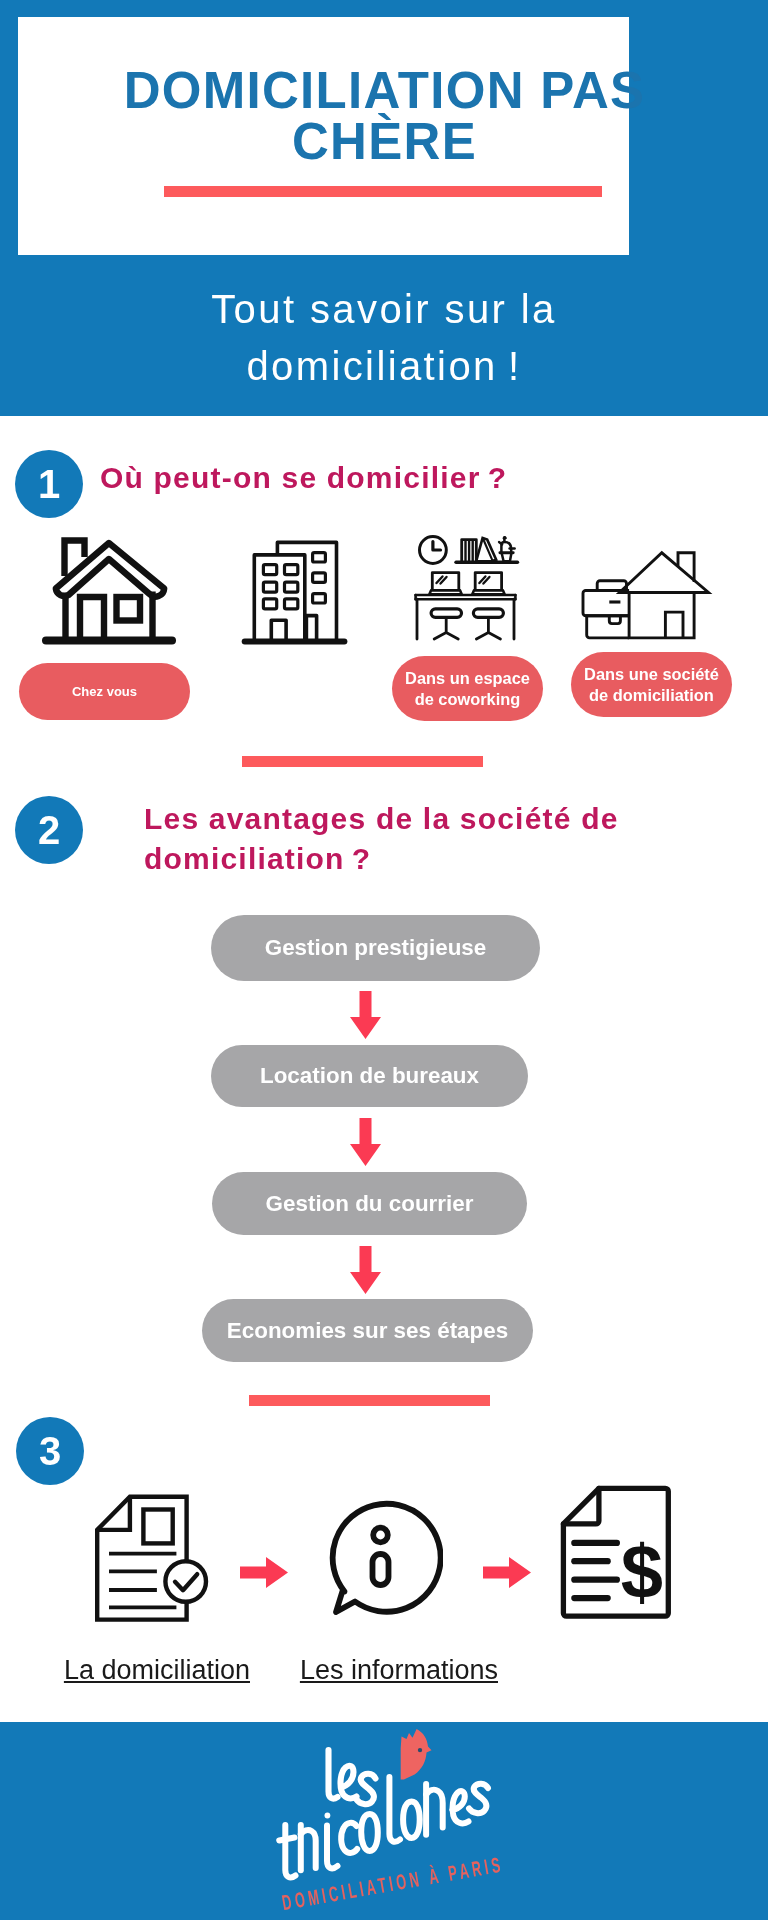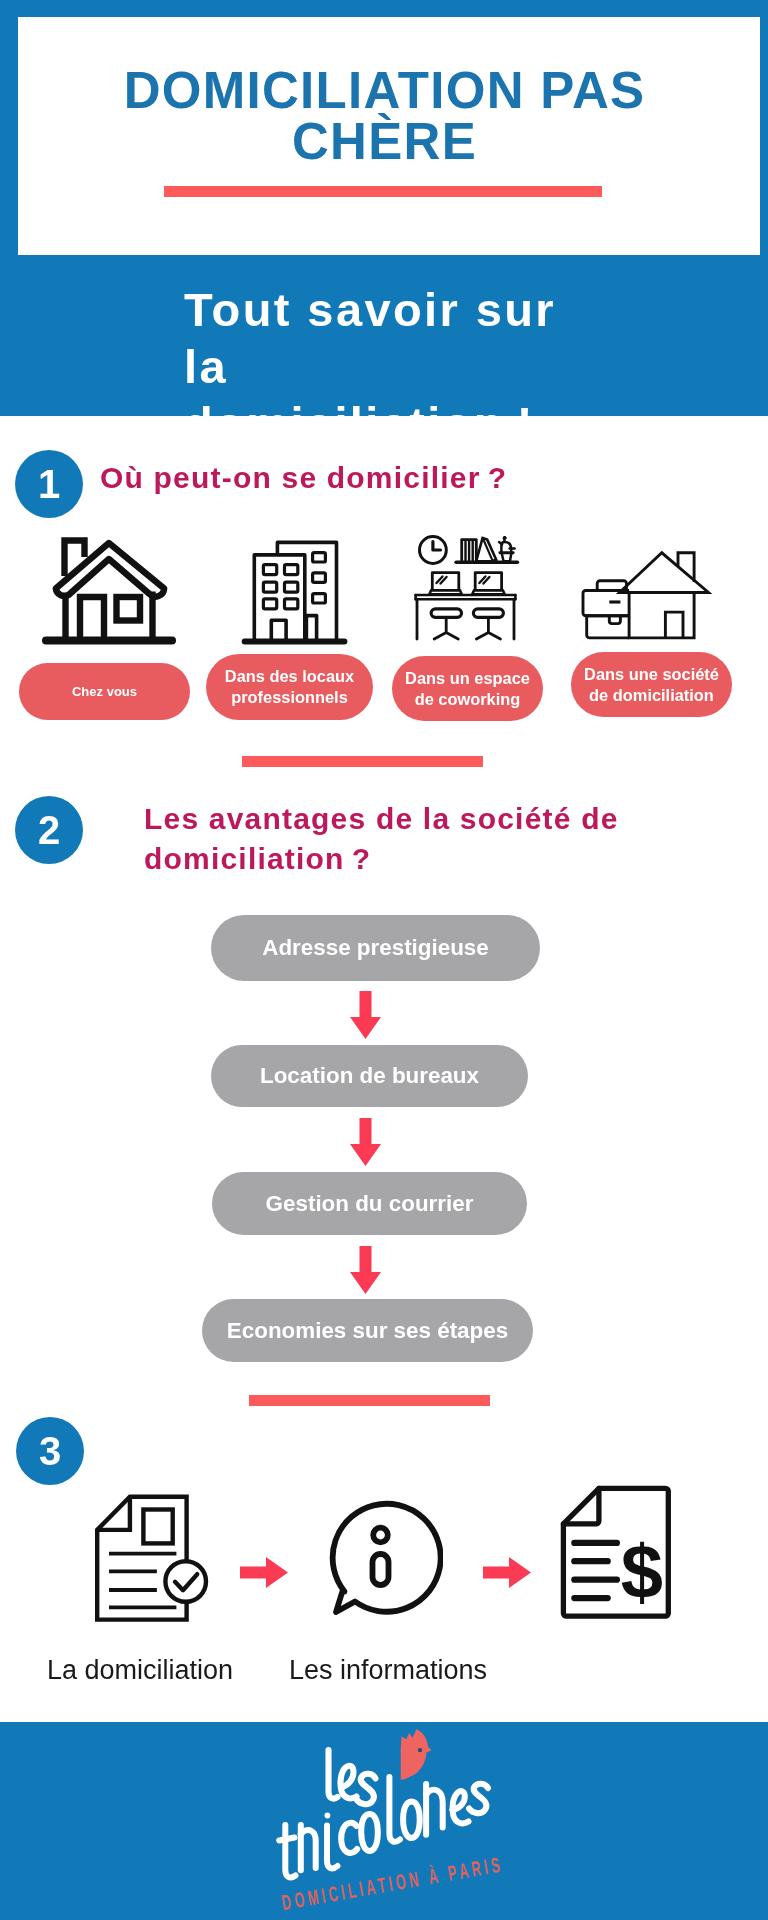--- a/index.html
+++ b/index.html
@@ -2,26 +2,26 @@
 <html><head>
 <meta charset="utf-8">
 <style>
   html,body{margin:0;padding:0;}
   body{width:768px;height:1920px;background:#ffffff;
        font-family:"Liberation Sans",sans-serif;overflow:hidden;}
   .page{position:relative;width:768px;height:1920px;overflow:hidden;}
 
   
   .header{position:absolute;left:0;top:0;width:768px;height:416px;background:#1279b8;}
-  .title-card{position:absolute;left:18px;top:17px;width:742px;height:238px;background:#fff;}
+  .title-card{position:absolute;left:18px;top:17px;width:611px;height:238px;background:#fff;}
   .title{position:absolute;left:80px;top:49px;width:573px;text-align:center;
          color:#1b74ae;font-weight:700;font-size:51px;line-height:50.5px;letter-spacing:1.3px;}
   .title-rule{position:absolute;left:146px;top:169px;width:438px;height:11px;background:#fd5a5c;}
-  .subtitle{position:absolute;left:184px;top:281px;width:400px;
-            color:#fff;font-weight:700;font-size:47px;line-height:57px;letter-spacing:2.4px;}
+  .subtitle{position:absolute;left:184px;top:281px;width:400px;text-align:center;
+            color:#fff;font-weight:400;font-size:40px;line-height:57px;letter-spacing:2.4px;}
 
   
   .sec-num{position:absolute;width:68px;height:68px;border-radius:50%;
            background:#1279b8;color:#fff;font-weight:700;font-size:40px;
            display:flex;align-items:center;justify-content:center;line-height:1;}
   .sec-head{position:absolute;color:#be185d;font-weight:700;font-size:30px;
             line-height:40px;letter-spacing:1.2px;}
 
   
   .icon-row{position:absolute;left:0;top:535px;width:768px;height:116px;}
@@ -36,21 +36,21 @@
 
   
   .pill{position:absolute;background:#a6a6a8;color:#fff;font-weight:700;
         font-size:22.4px;border-radius:40px;display:flex;align-items:center;
         justify-content:center;text-align:center;letter-spacing:0px;}
   .darrow{position:absolute;}
 
   
   .step{position:absolute;}
   .step-lbl{position:absolute;color:#1a1a1a;font-weight:400;font-size:27px;
-            text-align:center;line-height:30px;}
+            text-align:right;line-height:30px;text-decoration:underline;}
   .rarrow{position:absolute;}
 
   
   .footer{position:absolute;left:0;top:1722px;width:768px;height:198px;background:#1279b8;}
 </style>
 </head>
 <body>
 
 <div class="page">
 
@@ -175,40 +175,36 @@
         <path d="M34.3 67 L45.4 67" stroke-width="3.1"></path>
 
         <path d="M34.3 80.7 L34.3 86 a2.6 2.6 0 0 0 2.6 2.6 L42.8 88.6 a2.6 2.6 0 0 0 2.6 -2.6 L45.4 80.7"></path>
       </svg>
     </span>
   </div>
 
   <div class="badge one-line" style="left:19px;top:663px;width:171px;height:57px;">
     <span class="bl">Chez vous</span>
   </div>
-  <div class="badge" style="left:206px;top:654px;width:167px;height:66px;">
-    <span class="bl">Dans des locaux</span>
-    <span class="bl">professionnels</span>
-  </div>
   <div class="badge" style="left:571px;top:652px;width:161px;height:65px;">
     <span class="bl">Dans une société</span>
     <span class="bl">de domiciliation</span>
   </div>
   <div class="badge" style="left:392px;top:656px;width:151px;height:65px;">
     <span class="bl">Dans un espace</span>
     <span class="bl">de coworking</span>
   </div>
 
   <div class="rule-red" style="left:242px;top:756px;width:241px;"></div>
 
   <div class="sec-num" style="left:15px;top:796px;">2</div>
   <div class="sec-head" style="left:100px;top:799px;width:590px;margin-left:44px;">Les avantages de la société de domiciliation ?</div>
 
   <div class="pill" style="left:211px;top:915px;width:329px;height:66px;">
-    <span>Adresse prestigieuse</span>
+    <span>Gestion prestigieuse</span>
   </div>
   <span class="darrow" style="left:350px;top:991px;">
     <svg width="31" height="48" viewBox="0 0 31 48">
         <path d="M9.5 0 L21.5 0 L21.5 26 L31 26 L15.5 48 L0 26 L9.5 26 Z" fill="#fb3a53"></path>
       </svg>
   </span>
 
   <div class="pill" style="left:211px;top:1045px;width:317px;height:62px;">
     <span>Location de bureaux</span>
   </div>

